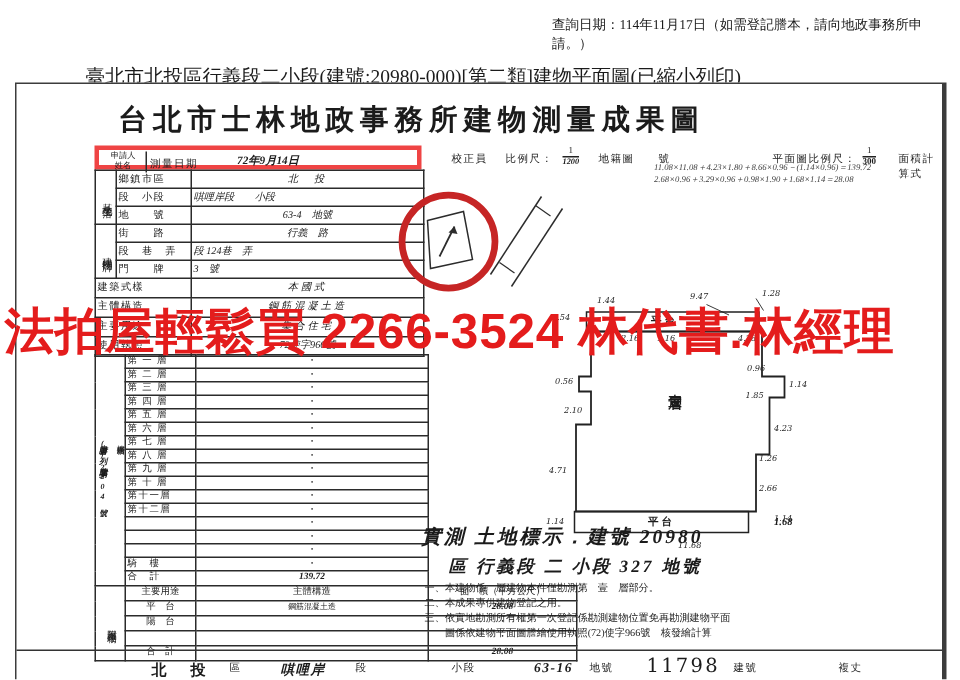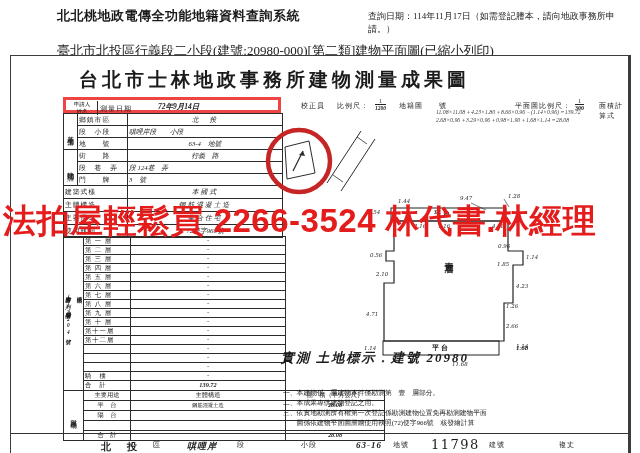--- a/index.html
+++ b/index.html
@@ -66,21 +66,20 @@
   
   .banner{position:absolute;left:3px;top:199px;font-family:"Liberation Sans",sans-serif;
           font-weight:900;font-size:33px;color:#e41c1c;white-space:nowrap;letter-spacing:0.5px;z-index:50;}
   svg{display:block;}
 </style>
 </head>
 <body>
 
 <div class="screen">
 
-  <div class="hdr-title">北北桃地政電傳全功能地籍資料查詢系統</div>
   <div class="hdr-date">查詢日期：114年11月17日（如需登記謄本，請向地政事務所申請。）</div>
   <div class="hdr-sub">臺北市北投區行義段二小段(建號:20980-000)[第二類]建物平面圖(已縮小列印)</div>
 
   <div class="doc">
 
     <div class="doc-title">台北市士林地政事務所建物測量成果圖</div>
 
     <div class="topband">
       <div class="tb-box">
         <div class="tb-app">
@@ -304,20 +303,21 @@
       <span class="dim" style="left:160px;top:90px">4.23</span>
       <span class="dim" style="left:150px;top:110px">1.26</span>
       <span class="dim" style="left:150px;top:130px">2.66</span>
       <span class="dim" style="left:8px;top:152px">1.14</span>
       <span class="dim" style="left:160px;top:150px">1.14</span>
       <span class="dim" style="left:96px;top:168px">11.68</span>
     </div>
 
     <div class="survey-line">實測 土地標示．建號 20980</div>
     <div class="survey-sup">1.68</div>
+    <div class="parcel-line">區 行義段 二 小段 327 地號</div>
 
     <div class="notes">
       <div>一、本建物係　層建物本件僅勘測第　壹　層部分。</div>
       <div>二、本成果專供建物登記之用。</div>
       <div>三、依實地勘測所有權第一次登記係勘測建物位置免再勘測建物平面</div>
       <div>　　圖係依建物平面圖謄繪使用執照(72)使字966號　核發繪計算</div>
     </div>
 
     <div class="bottomband">
       <span class="bb bb-big" style="left:90px">北　投</span>

